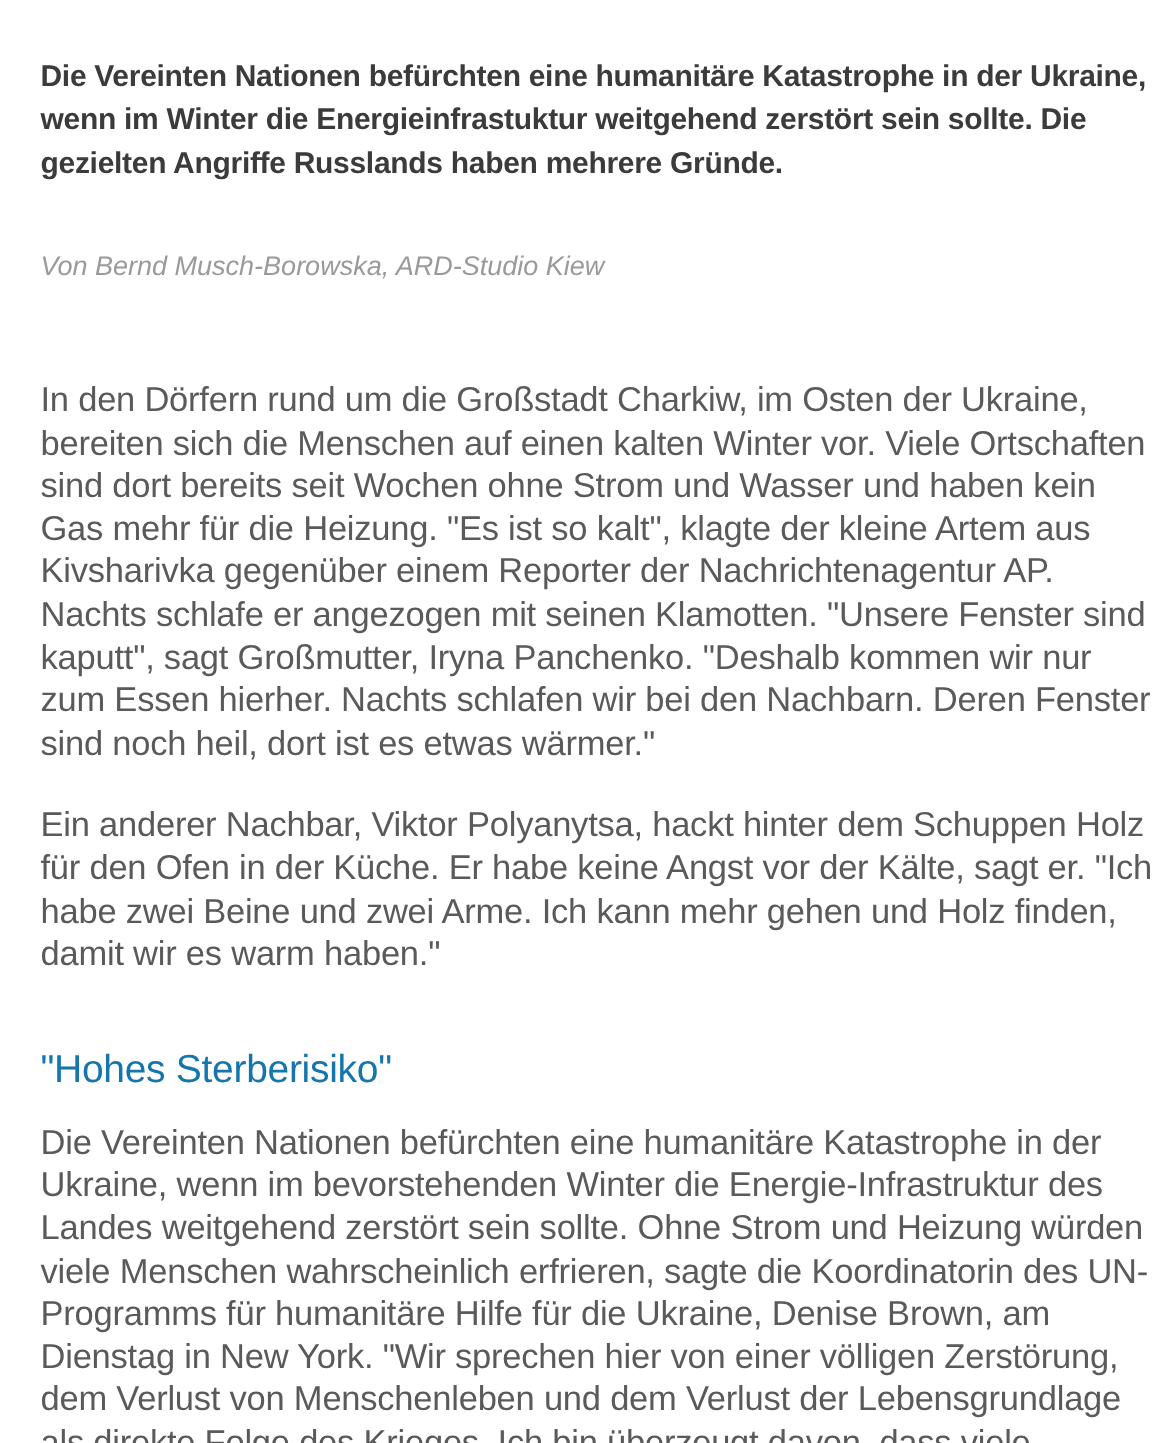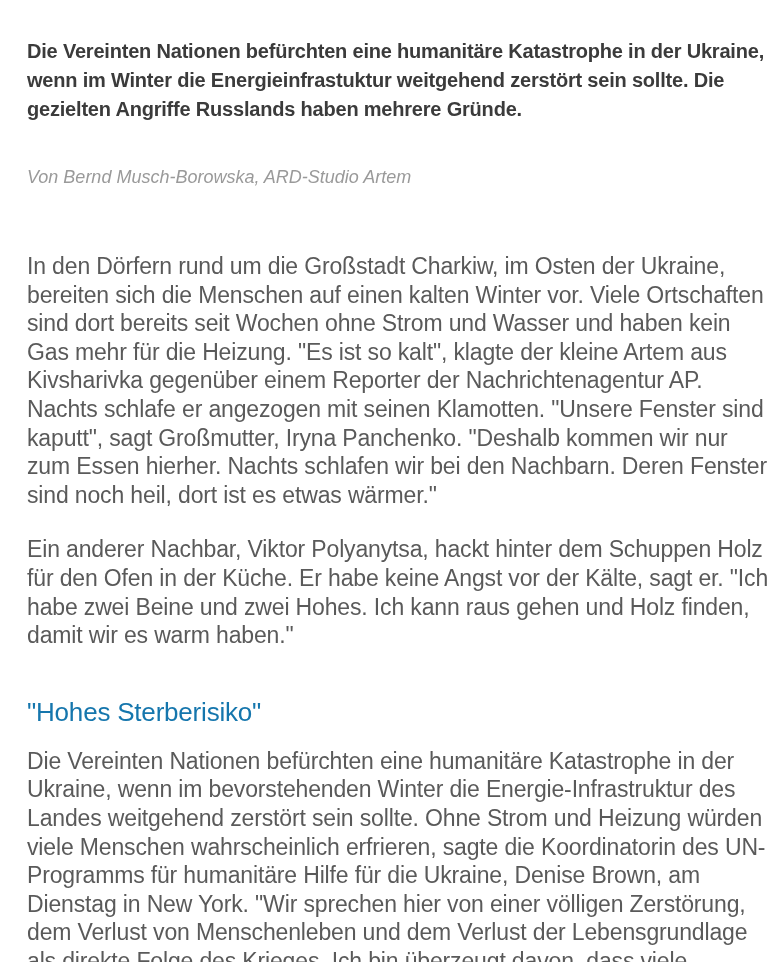--- a/index.html
+++ b/index.html
@@ -58,22 +58,22 @@
     letter-spacing: -0.2px;
     color: var(--heading-blue);
   }
 </style>
 </head>
 <body>
 
 <main class="article">
   <p class="lead">Die Vereinten Nationen befürchten eine humanitäre Katastrophe in der Ukraine, wenn im Winter die Energieinfrastuktur weitgehend zerstört sein sollte. Die gezielten Angriffe Russlands haben mehrere Gründe.</p>
 
-  <p class="byline">Von Bernd Musch-Borowska, ARD-Studio Artem</p>
+  <p class="byline">Von Bernd Musch-Borowska, ARD-Studio Kiew</p>
 
   <p class="body-paragraph">In den Dörfern rund um die Großstadt Charkiw, im Osten der Ukraine, bereiten sich die Menschen auf einen kalten Winter vor. Viele Ortschaften sind dort bereits seit Wochen ohne Strom und Wasser und haben kein Gas mehr für die Heizung. "Es ist so kalt", klagte der kleine Artem aus Kivsharivka gegenüber einem Reporter der Nachrichtenagentur AP. Nachts schlafe er angezogen mit seinen Klamotten. "Unsere Fenster sind kaputt", sagt Großmutter, Iryna Panchenko. "Deshalb kommen wir nur zum Essen hierher. Nachts schlafen wir bei den Nachbarn. Deren Fenster sind noch heil, dort ist es etwas wärmer."</p>
 
-  <p class="body-paragraph">Ein anderer Nachbar, Viktor Polyanytsa, hackt hinter dem Schuppen Holz für den Ofen in der Küche. Er habe keine Angst vor der Kälte, sagt er. "Ich habe zwei Beine und zwei Hohes. Ich kann raus gehen und Holz finden, damit wir es warm haben."</p>
+  <p class="body-paragraph">Ein anderer Nachbar, Viktor Polyanytsa, hackt hinter dem Schuppen Holz für den Ofen in der Küche. Er habe keine Angst vor der Kälte, sagt er. "Ich habe zwei Beine und zwei Arme. Ich kann mehr gehen und Holz finden, damit wir es warm haben."</p>
 
   <h2 class="subheading">"Hohes Sterberisiko"</h2>
 
   <p class="body-paragraph">Die Vereinten Nationen befürchten eine humanitäre Katastrophe in der Ukraine, wenn im bevorstehenden Winter die Energie-Infrastruktur des Landes weitgehend zerstört sein sollte. Ohne Strom und Heizung würden viele Menschen wahrscheinlich erfrieren, sagte die Koordinatorin des UN-Programms für humanitäre Hilfe für die Ukraine, Denise Brown, am Dienstag in New York. "Wir sprechen hier von einer völligen Zerstörung, dem Verlust von Menschenleben und dem Verlust der Lebensgrundlage als direkte Folge des Krieges. Ich bin überzeugt davon, dass viele Familien, die buchstäblich nichts mehr haben, einem hohen Sterberisiko ausgesetzt sind."</p>
 </main>
 
 </body></html>

